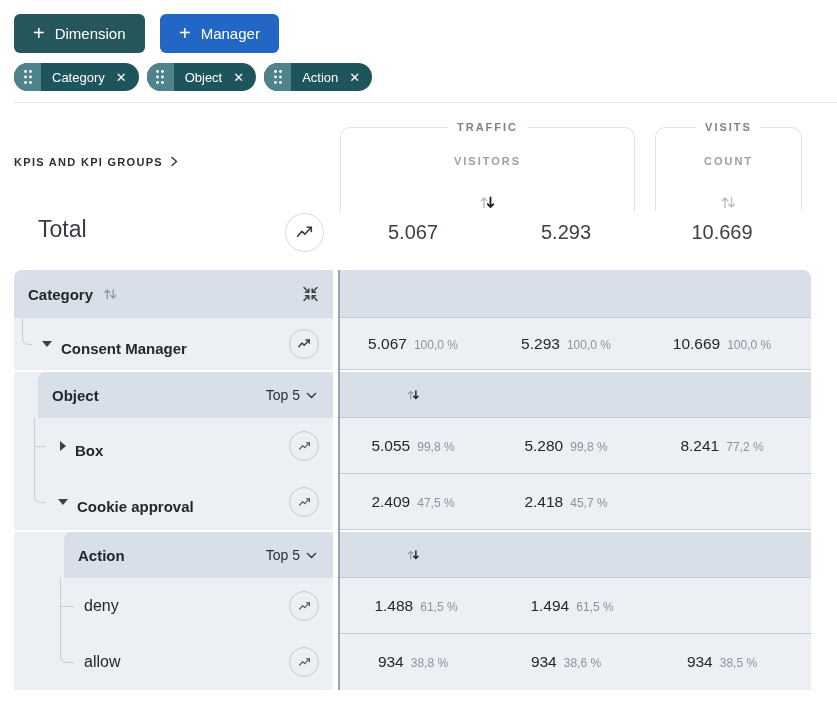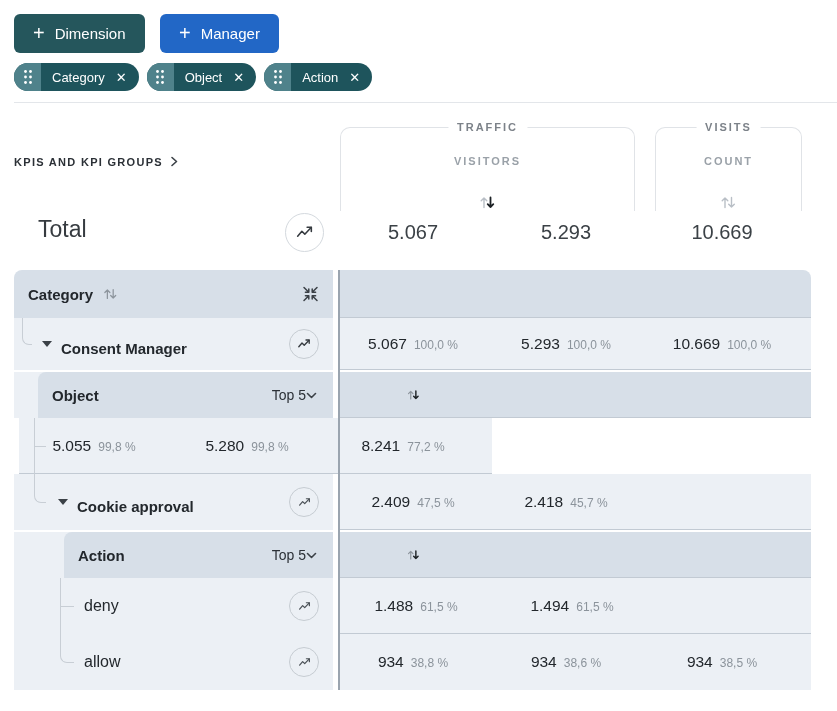--- a/index.html
+++ b/index.html
@@ -65,21 +65,21 @@
     border-top:6px solid #3b4147;cursor:pointer;}
   .caret-right{width:0;height:0;border-top:5px solid transparent;border-bottom:5px solid transparent;
     border-left:6px solid #3b4147;cursor:pointer;}
 
   .trend-btn{position:absolute;left:275px;top:50%;transform:translateY(-50%);width:28px;height:28px;
     border:1px solid #c6ccd2;border-radius:50%;display:flex;align-items:center;justify-content:center;cursor:pointer;}
 
   .sub-inner{position:absolute;top:0;bottom:0;right:0;background:#d7dfe8;border-top-left-radius:8px;
     display:flex;align-items:center;}
   .sub-inner .h-label{margin-left:14px;}
-  .topfilter{margin-left:auto;margin-right:16px;display:flex;align-items:center;gap:0;
+  .topfilter{margin-left:auto;margin-right:16px;display:flex;align-items:center;gap:6px;
     font-size:14px;color:#2b3036;cursor:pointer;}
 
   .vcell{display:flex;justify-content:center;align-items:baseline;gap:7px;}
   .num{font-size:15.5px;color:#22272c;}
   .pct{font-size:12px;color:#8b939b;}
 
   #vline{position:absolute;left:324px;top:0;height:420px;width:2px;background:#9aa4af;z-index:3;}
 
   .conn{position:absolute;border-left:1px solid #c8ced5;border-bottom:1px solid #c8ced5;
     z-index:2;pointer-events:none;}
@@ -273,20 +273,30 @@
         <span class="band-sort">
           <svg width="15" height="14" viewBox="0 0 19 17" fill="none">
             <path d="M6 13.5 V4 M6 4 L3.2 6.8 M6 4 L8.8 6.8" stroke="#8d959d" stroke-width="1.5" stroke-linecap="round"></path>
             <path d="M12.5 3.5 V13 M12.5 13 L9.7 10.2 M12.5 13 L15.3 10.2" stroke="#1c2125" stroke-width="1.8" stroke-linecap="round"></path>
           </svg>
         </span>
       </div>
     </div>
 
     <div class="trow" style="height:56px">
+      <div class="lcell data-bg">
+        <span class="caret-right" style="margin-left:46px"></span>
+        <span class="row-label">Box</span>
+        <span class="trend-btn">
+          <svg width="15" height="15" viewBox="0 0 20 20" fill="none">
+            <path d="M3.5 13.5 L7.5 8.8 L10.3 11.6 L16.3 5.2" stroke="#4a5056" stroke-width="1.6" stroke-linecap="round" stroke-linejoin="round"></path>
+            <path d="M16.5 5 v4 M16.5 5 h-4" stroke="#4a5056" stroke-width="1.6" stroke-linecap="round"></path>
+          </svg>
+        </span>
+      </div>
       <div class="gapcol"></div>
       <div class="dband data-bg bb">
         <div class="vcell w1">
             <span class="num">5.055</span>
             <span class="pct">99,8 %</span>
           </div>
         <div class="vcell w2">
             <span class="num">5.280</span>
             <span class="pct">99,8 %</span>
           </div>

